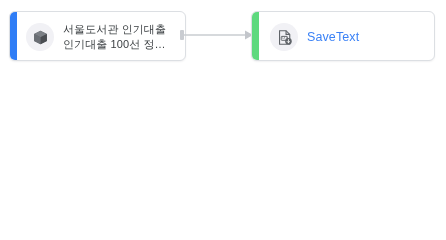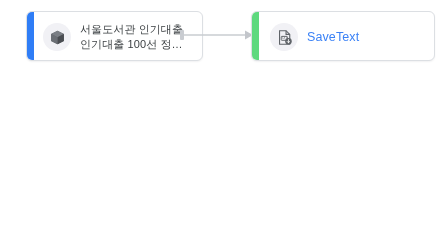--- a/index.html
+++ b/index.html
@@ -52,21 +52,20 @@
     color: #3c4043;
     letter-spacing: 0.1px;
   }
 
   
   #node-dataset {
     left: 9px;
     top: 11px;
     width: 177px;
     height: 50px;
-    margin-left: 17px;
   }
   #node-dataset .accent-bar { background: #2f7df6; }
   #node-dataset .node-icon-wrap {
     left: 16px;
     top: 11px;
     width: 28px;
     height: 28px;
   }
   #dataset-text {
     left: 53px;

